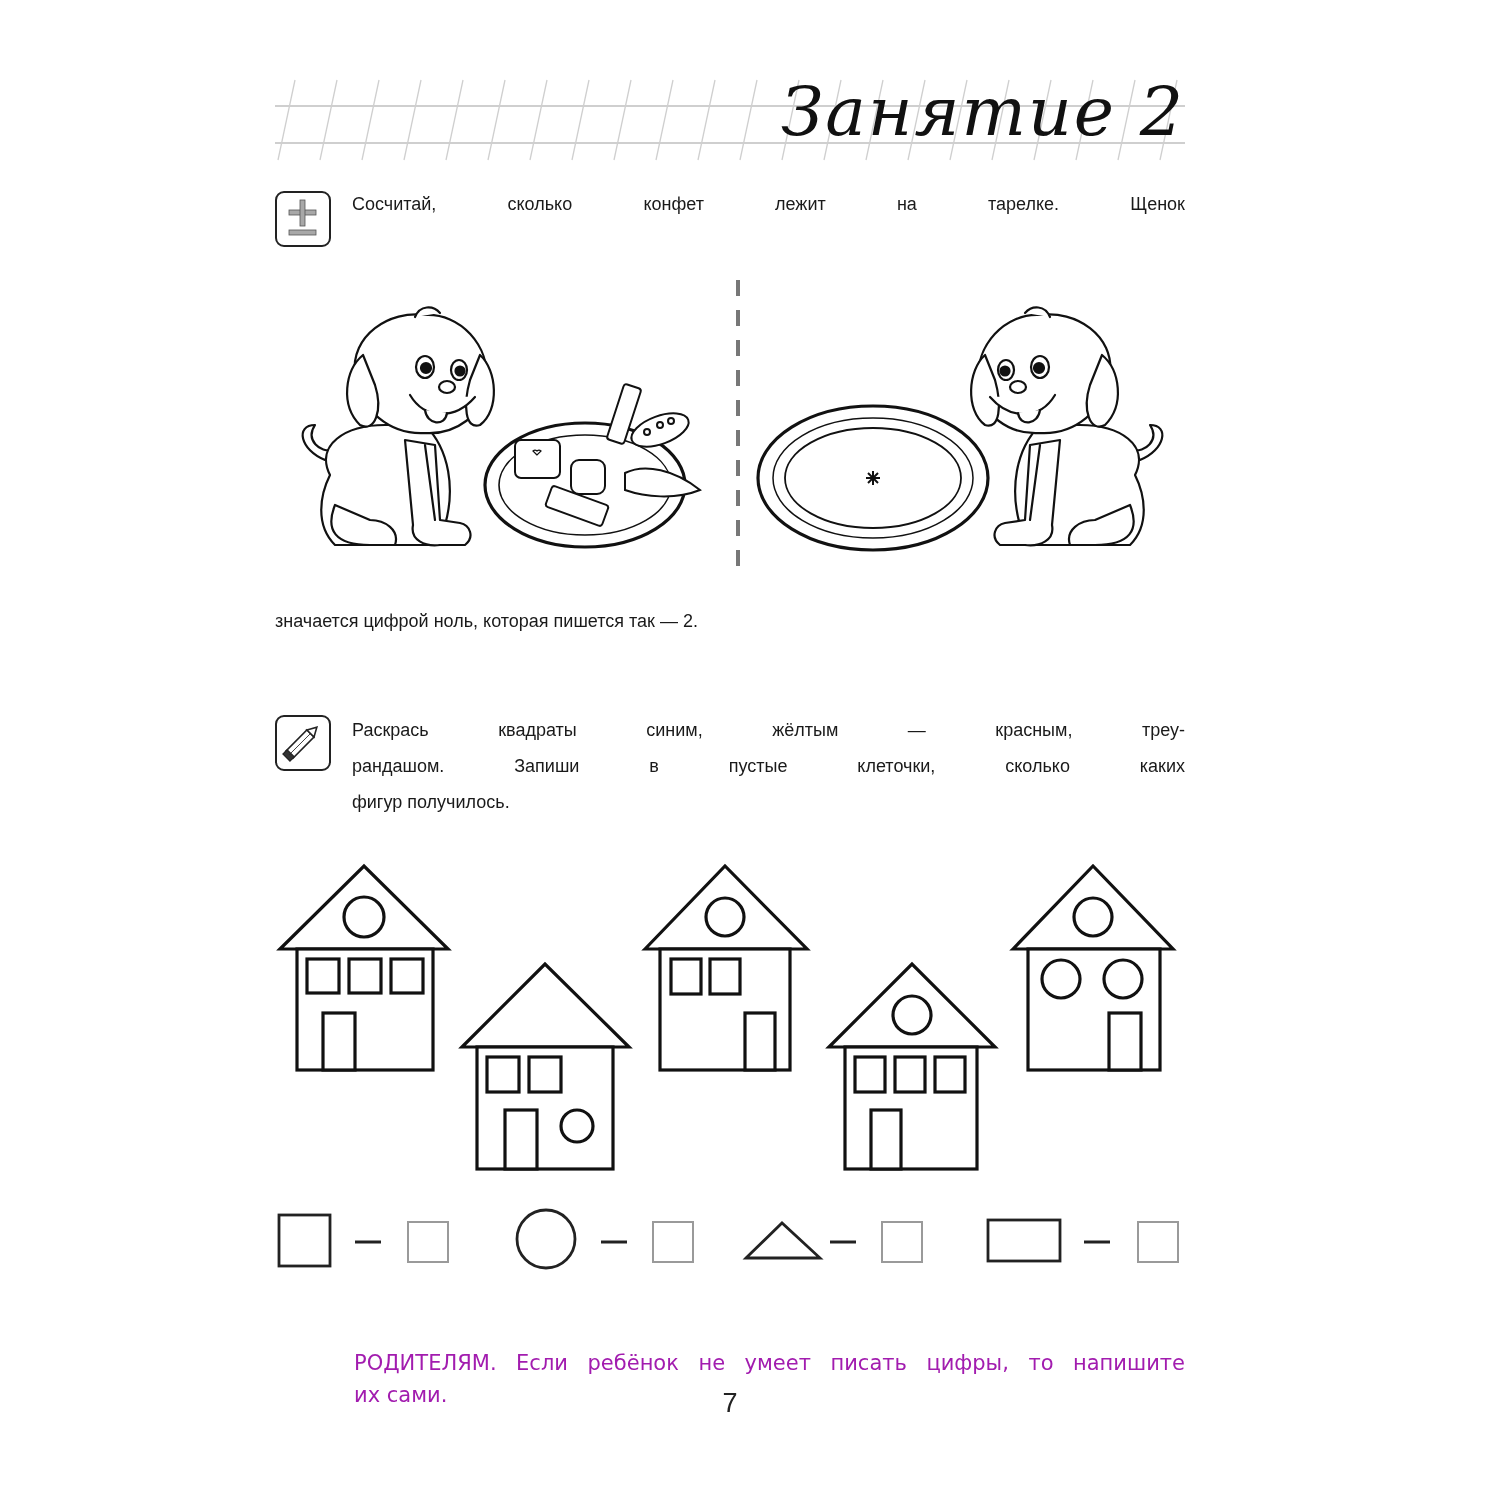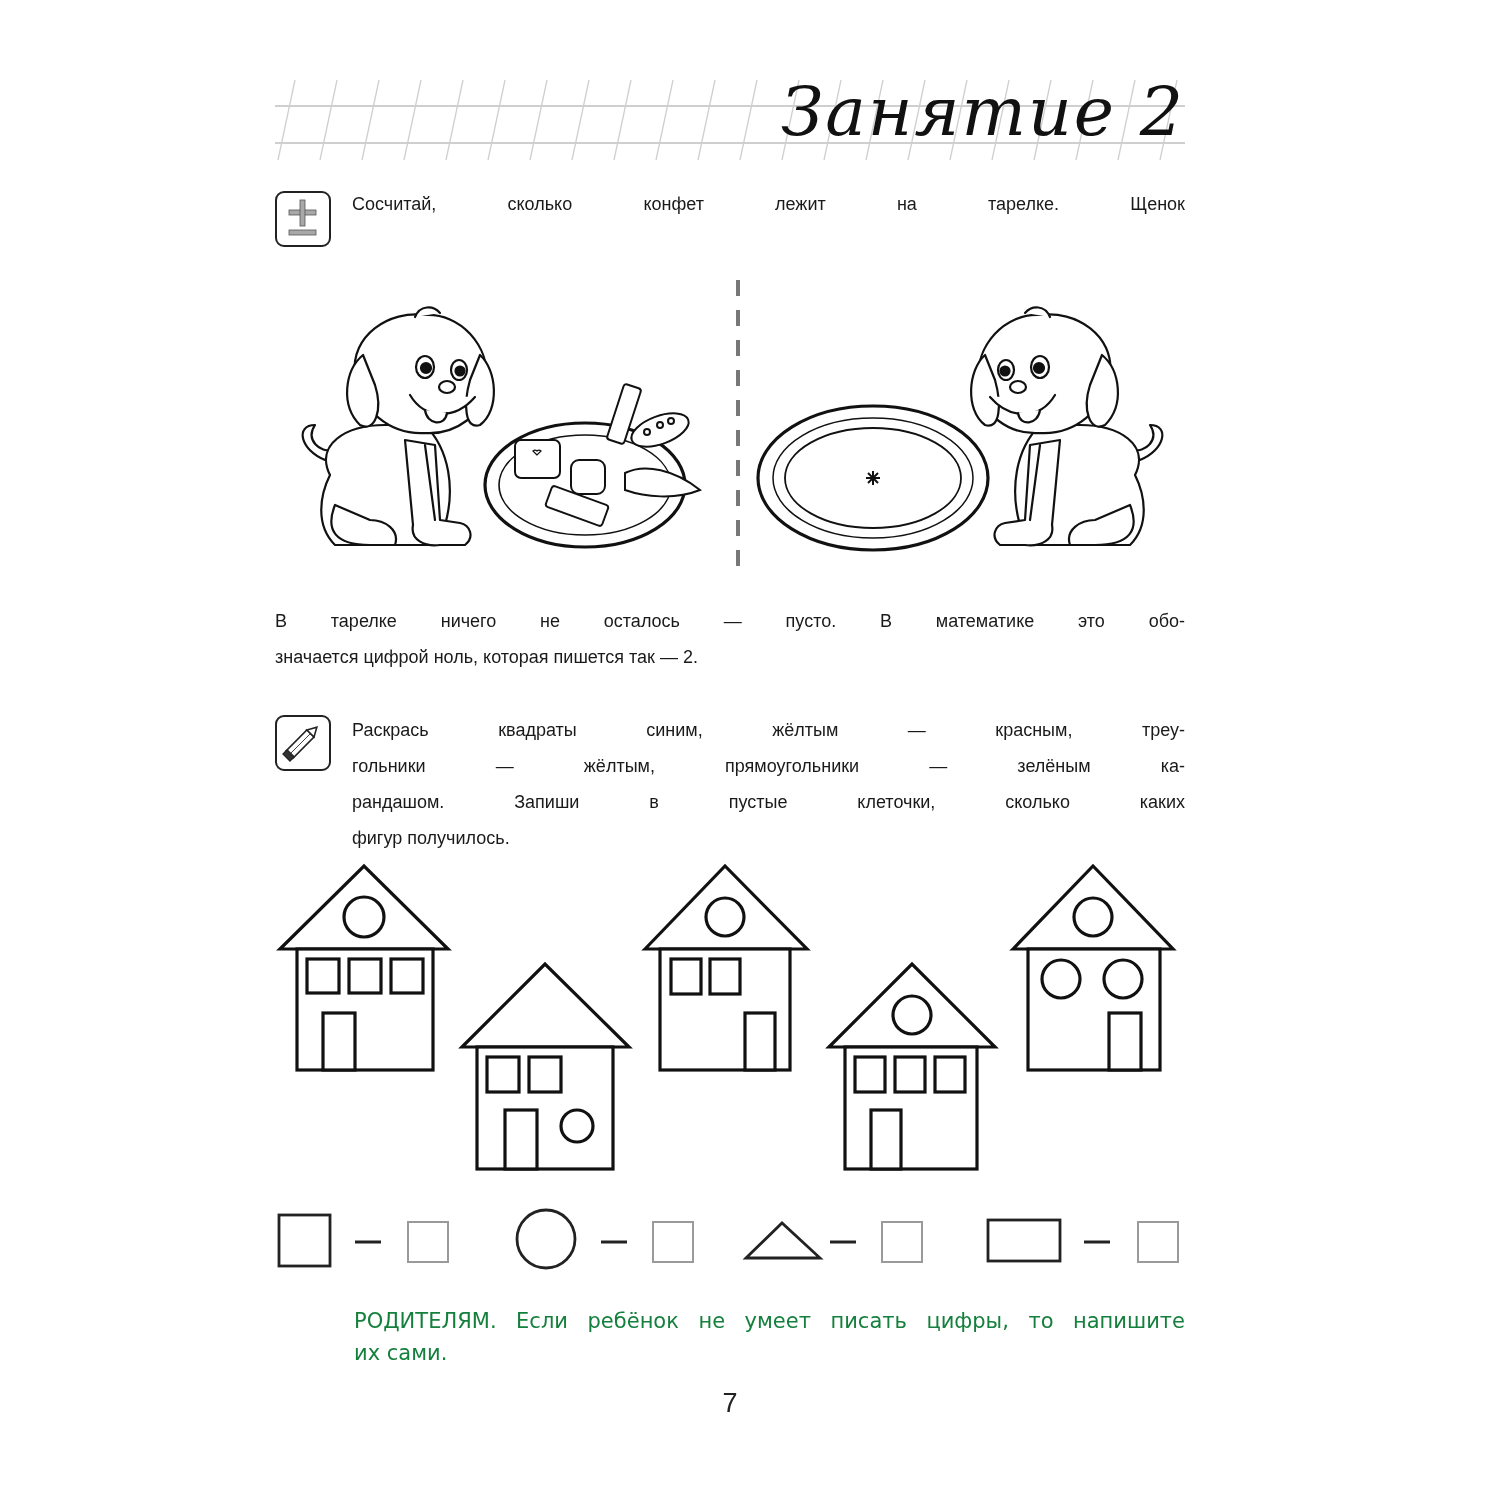--- a/index.html
+++ b/index.html
@@ -10,21 +10,21 @@
     #title-band { left: 275px; top: 62px; width: 910px; height: 110px; }
     #title-text { position: absolute; left: 0; right: 0; top: 8px; text-align: right;
                   font-family: "DejaVu Serif", serif; font-style: italic; font-size: 68px;
                   letter-spacing: 2px; color: #111; line-height: 84px; }
     
     .task-text { font-size: 18px; line-height: 36px; text-align: justify;
                  text-align-last: justify; color: #1a1a1a; }
     .task-text .last { text-align-last: left; display: block; }
     .icon-box { width: 56px; height: 56px; border: 2.5px solid #222; border-radius: 9px;
                 box-sizing: border-box; background: #fff; }
-    #parents-note { font-family: "DejaVu Sans", sans-serif; font-size: 21px; line-height: 32px; color: #15803d; }
+    #parents-note { font-family: "DejaVu Sans", sans-serif; font-size: 21px; line-height: 32px; color: #a21caf; margin-top: 42px; }
     #page-number { font-size: 27px; color: #222; }
   </style>
 </head>
 <body>
 
 <div id="title-band" class="abs">
   <svg width="910" height="110" style="position:absolute;left:0;top:0">
     <g stroke="#cfcfcf" stroke-width="1.3">
       <line x1="0" y1="44" x2="910" y2="44" stroke-width="2"></line>
       <line x1="0" y1="81" x2="910" y2="81" stroke-width="2"></line>
@@ -142,37 +142,35 @@
     <ellipse cx="184" cy="95" rx="8" ry="10"></ellipse>
     <circle cx="151" cy="93" r="5" fill="#111"></circle>
     <circle cx="185" cy="96" r="4.5" fill="#111"></circle>
     <ellipse cx="172" cy="112" rx="8" ry="6"></ellipse>
     <path d="M135 120 C150 145 180 145 200 122"></path>
     <path d="M150 135 C152 150 170 152 172 138"></path>
   </g>
 </svg>
 
 <div class="abs task-text" style="left:275px;top:603px;width:910px;">
-  <span style="display:block">В тарелке ничего не осталось — пусто. В математике это обо-</span>
   <span class="last">значается цифрой ноль, которая пишется так — 2.</span>
 </div>
 
 <div class="abs icon-box" style="left:275px;top:715px;">
   <svg width="51" height="51" viewBox="0 0 51 51">
     <g transform="rotate(-45 25 25)">
       <rect x="7" y="20" width="30" height="10" fill="#fff" stroke="#222" stroke-width="1.6"></rect>
       <rect x="3" y="20" width="6" height="10" fill="#333" stroke="#222" stroke-width="1.2"></rect>
       <path d="M37 20 L46 25 L37 30 Z" fill="#fff" stroke="#222" stroke-width="1.6"></path>
       <line x1="7" y1="25" x2="37" y2="25" stroke="#222" stroke-width="0.8"></line>
     </g>
   </svg>
 </div>
 <div class="abs task-text" style="left:352px;top:712px;width:833px;">
   <span style="display:block">Раскрась квадраты синим, жёлтым — красным, треу-</span>
-  <span style="display:block">гольники — жёлтым, прямоугольники — зелёным ка-</span>
   <span style="display:block">рандашом. Запиши в пустые клеточки, сколько каких</span>
   <span class="last">фигур получилось.</span>
 </div>
 
 <svg class="abs" style="left:275px;top:860px;" width="915" height="320" viewBox="0 0 915 320" fill="#fff" stroke="#111" stroke-width="3.2">
 
   <g>
     <polygon points="5,89 89,6 173,89"></polygon>
     <circle cx="89" cy="57" r="20"></circle>
     <rect x="22" y="89" width="136" height="121"></rect>

